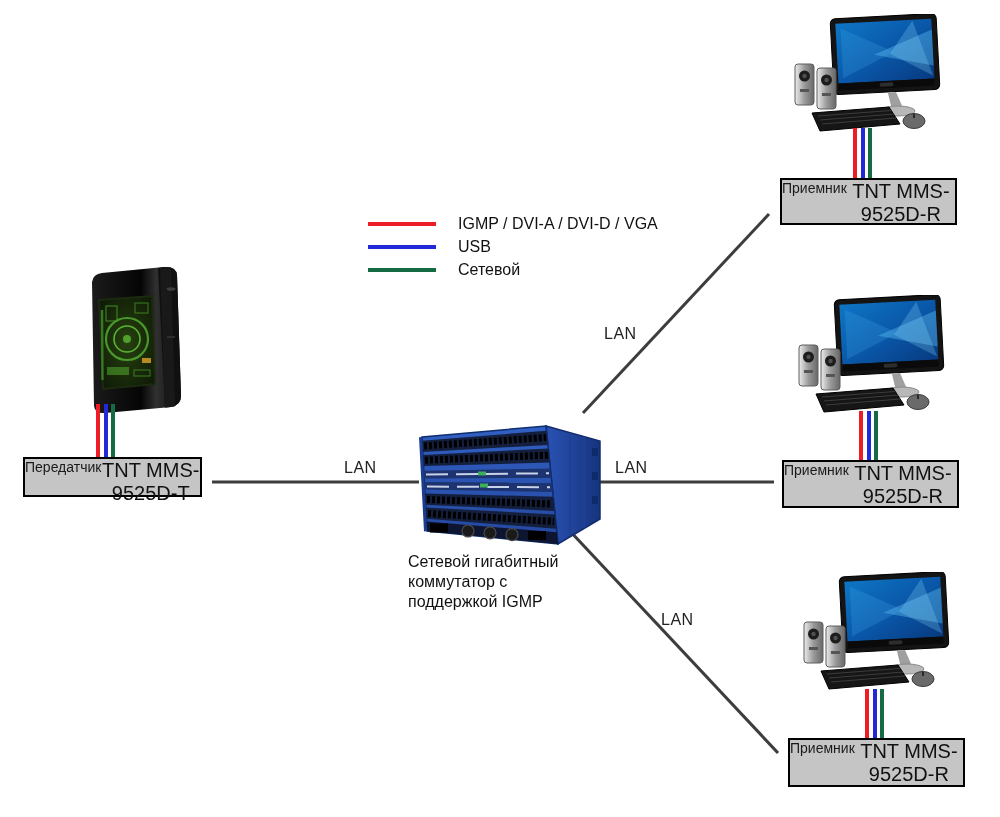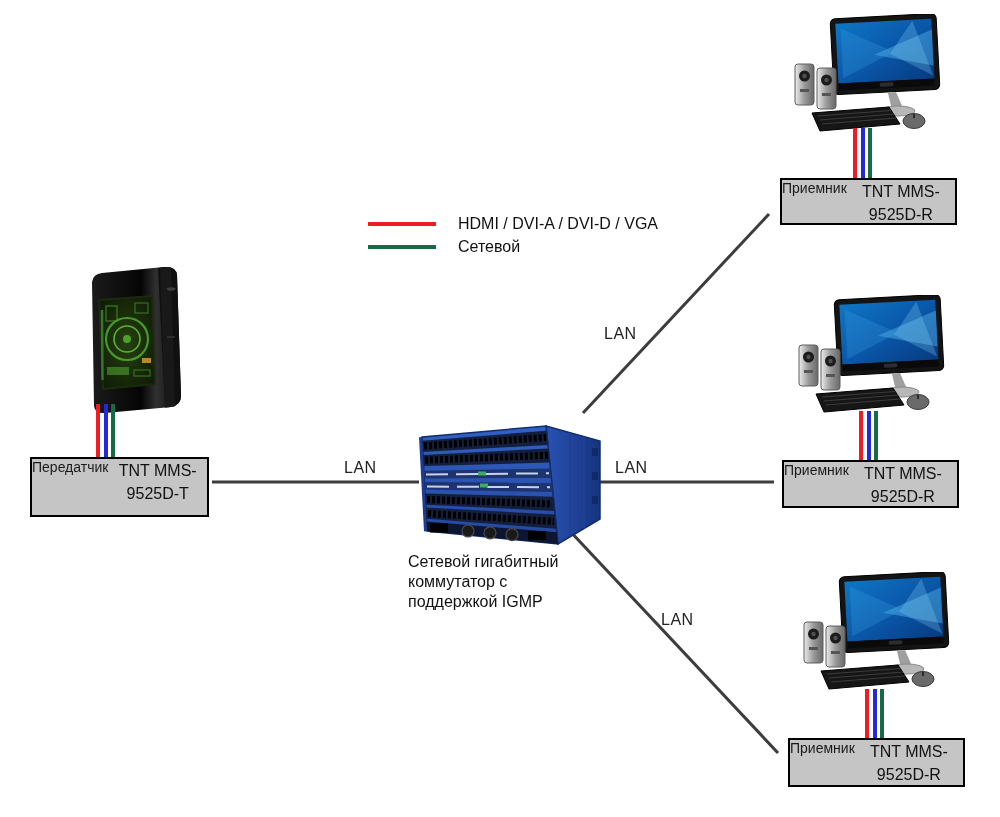--- a/index.html
+++ b/index.html
@@ -20,21 +20,21 @@
   .legend-swatch { width:68px; height:4px; margin-right:22px; }
   .sw-video { background:#ee1c25; }
   .sw-usb { background:#2229d8; }
   .sw-speakers { background:#156b43; }
   .legend-label { font-size:16px; color:#111; }
 
   
   .device-box { position:absolute; background:#c5c5c5; border:2px solid #000000; text-align:center;
                 display:flex; justify-content:center; }
   .device-box .role { font-size:14px; line-height:17px; color:#1a1a1a; }
-  .device-box .model { font-size:16px; line-height:23px; color:#111; }
+  .device-box .model { font-size:20px; line-height:23px; color:#111; }
 
   
   .cables { position:absolute; }
   .cable { position:absolute; top:0; width:4px; height:100%; }
   .cable.video { background:#ee1c25; left:0; }
   .cable.usb { background:#2229d8; left:8px; }
   .cable.speakers { background:#156b43; left:15px; }
 
   
   .switch-caption { position:absolute; left:408px; top:552px; width:190px; text-align:left;
@@ -53,21 +53,25 @@
   </svg>
 
   <div class="lan-label" style="left:344px; top:459px;">LAN</div>
   <div class="lan-label" style="left:604px; top:325px;">LAN</div>
   <div class="lan-label" style="left:615px; top:459px;">LAN</div>
   <div class="lan-label" style="left:661px; top:611px;">LAN</div>
 
   <div class="legend">
     <div class="legend-row">
       <span class="legend-swatch sw-video"></span>
-      <span class="legend-label">HDMI / DVI-A / DVI-D / VGA</span>
+      <span class="legend-label">IGMP / DVI-A / DVI-D / VGA</span>
+    </div>
+    <div class="legend-row">
+      <span class="legend-swatch sw-usb"></span>
+      <span class="legend-label">USB</span>
     </div>
     <div class="legend-row">
       <span class="legend-swatch sw-speakers"></span>
       <span class="legend-label">Сетевой</span>
     </div>
   </div>
 
   <div class="abs" style="left:72px; top:266px; width:130px; height:148px;">
     <svg viewBox="0 0 130 148" width="130" height="148">
       <defs>
@@ -99,21 +103,21 @@
       <rect x="70" y="92" width="9" height="5" fill="#e0a428" opacity="0.8"></rect>
     </svg>
   </div>
 
   <div class="cables" style="left:96px; top:404px; height:53px; width:19px;">
     <span class="cable video"></span>
     <span class="cable usb"></span>
     <span class="cable speakers"></span>
   </div>
 
-  <div class="device-box" style="left:30px; top:457px; width:179px; height:60px;">
+  <div class="device-box" style="left:23px; top:457px; width:179px; height:40px;">
     <div class="role">Передатчик</div>
     <div class="model">TNT MMS-9525D-T</div>
   </div>
 
   <div class="abs" style="left:416px; top:420px; width:188px; height:128px;">
     <svg viewBox="0 0 188 128" width="188" height="128">
       <defs>
         <linearGradient id="swFront" x1="0" y1="0" x2="0" y2="1">
           <stop offset="0" stop-color="#3160c4"></stop>
           <stop offset="1" stop-color="#24479e"></stop>

